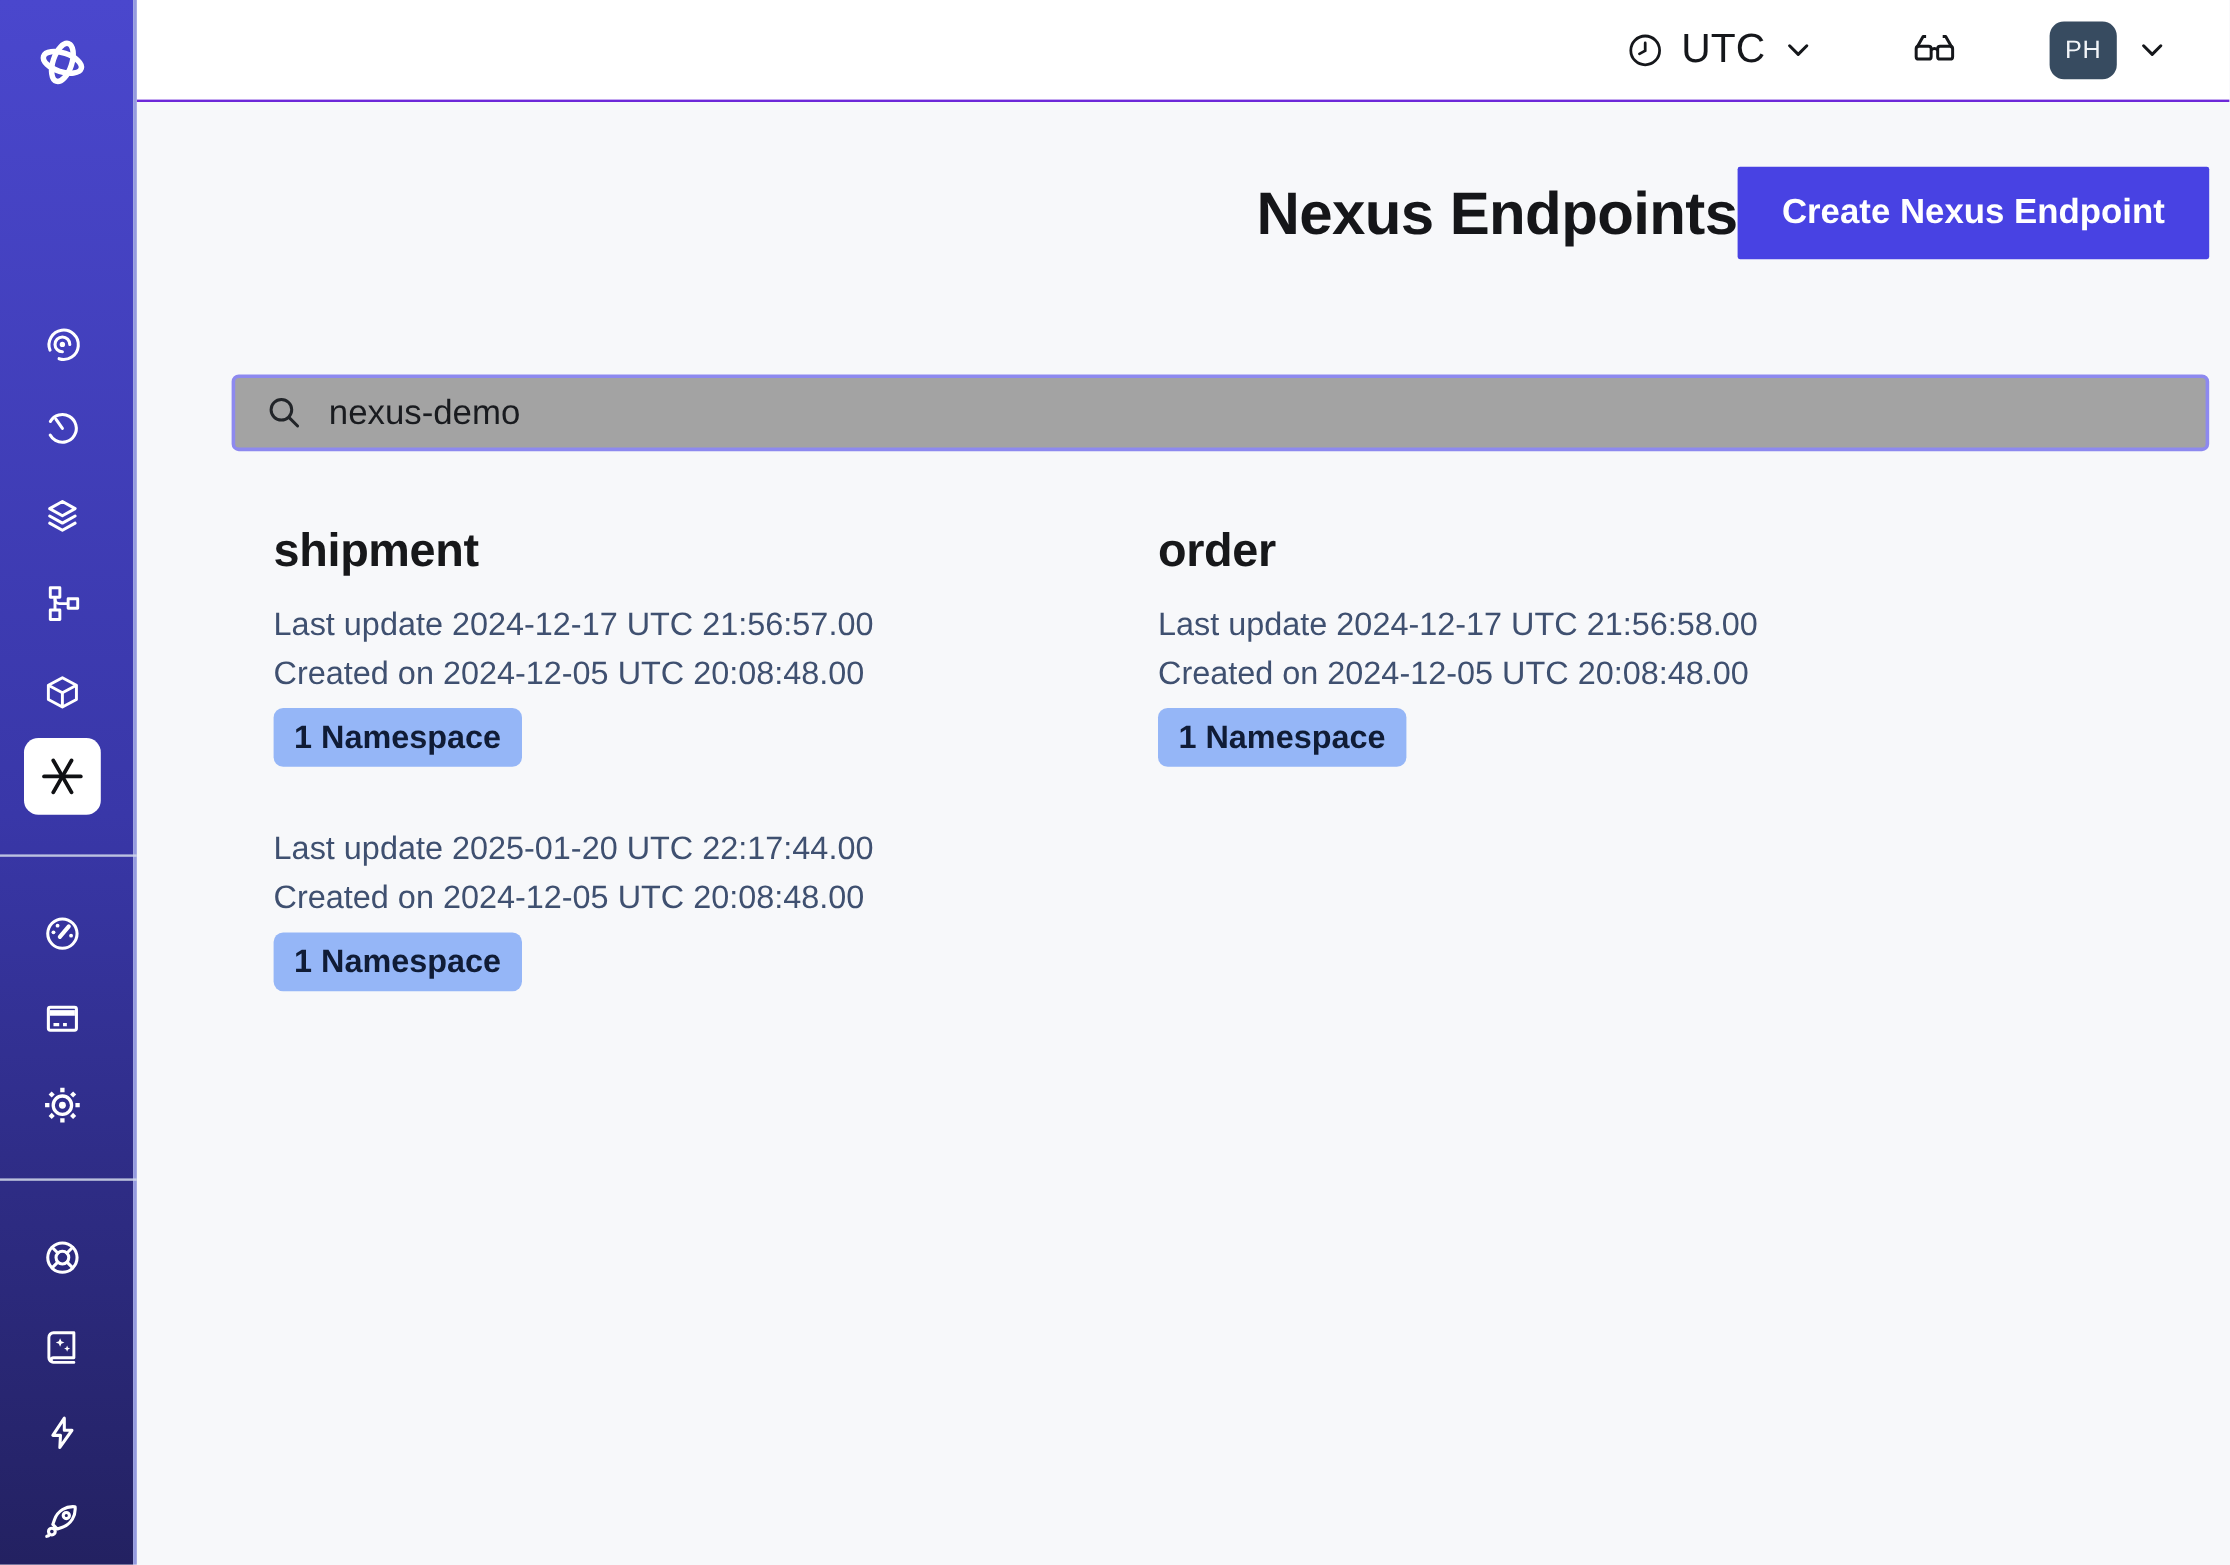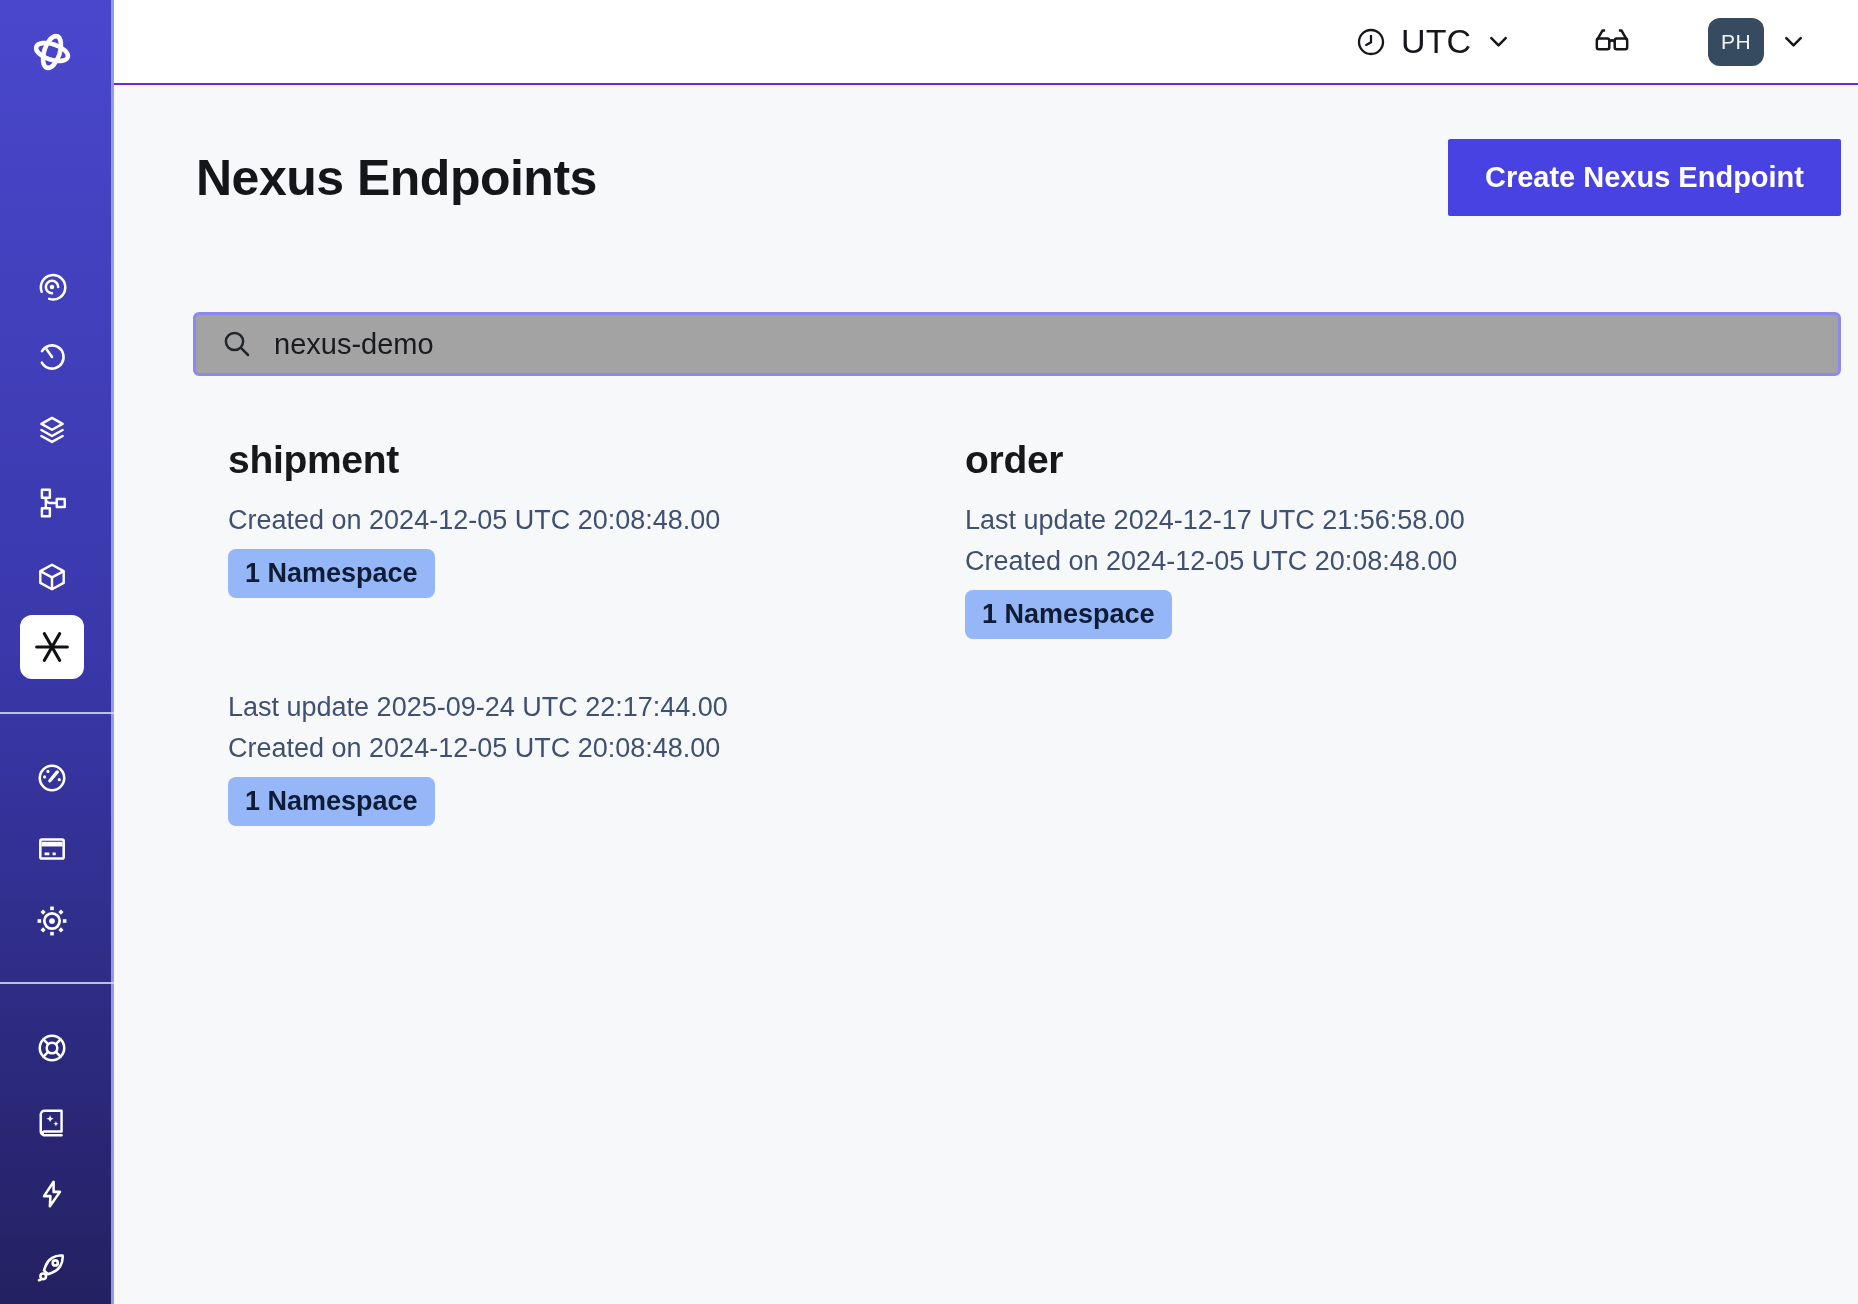--- a/index.html
+++ b/index.html
@@ -42,21 +42,21 @@
   .tz-button{display:flex;align-items:center;gap:14px;background:none;border:none;cursor:pointer;padding:0;
     font-family:inherit;font-size:34px;color:#15171b}
   .icon-button{background:none;border:none;padding:0;cursor:pointer;display:flex;align-items:center}
   .glasses-btn{margin-left:80px}
   .account-btn{margin-left:76px;gap:16px}
   .avatar{width:56px;height:48px;border-radius:12px;background:var(--avatar-bg);
     display:flex;align-items:center;justify-content:center;color:#f2f5f8;font-size:21px;letter-spacing:.5px}
 
   
   .main{flex:1;padding:0 17px 0 79px;overflow:hidden}
-  .title-row{margin-top:54px;display:flex;align-items:center;justify-content:space-between}
+  .title-row{margin-top:54px;display:flex;align-items:center;justify-content:flex-end}
   .page-title{margin:0 0 0 3px;font-size:50px;font-weight:700;letter-spacing:-.5px;color:#151619}
   .create-btn{
     height:77px;padding:0 37px;border:none;border-radius:2px;cursor:pointer;
     background:var(--brand);color:#fff;font-family:inherit;font-size:29px;font-weight:700;
   }
   .search-box{
     margin-top:96px;height:64px;background:#a3a3a3;border:3px solid var(--search-border);
     border-radius:6px;display:flex;align-items:center;padding:0 25px;gap:19px;
   }
   .search-box input{
@@ -285,33 +285,34 @@
             <path d="M20.2 20.2 L27 27"></path>
           </g>
         </svg>
         <input type="text" value="nexus-demo" style="">
       </div>
 
       <div class="cards">
 
           <a class="card">
             <h2>shipment</h2>
+            <div class="meta">Last update 2024-12-17 UTC 21:56:57.00</div>
             <div class="meta">Created on 2024-12-05 UTC 20:08:48.00</div>
             <span class="badge">1 Namespace</span>
           </a>
 
           <a class="card">
             <h2>order</h2>
             <div class="meta">Last update 2024-12-17 UTC 21:56:58.00</div>
             <div class="meta">Created on 2024-12-05 UTC 20:08:48.00</div>
             <span class="badge">1 Namespace</span>
           </a>
 
           <a class="card">
-            <div class="meta">Last update 2025-09-24 UTC 22:17:44.00</div>
+            <div class="meta">Last update 2025-01-20 UTC 22:17:44.00</div>
             <div class="meta">Created on 2024-12-05 UTC 20:08:48.00</div>
             <span class="badge">1 Namespace</span>
           </a>
         </div>
 
     </main>
   </div>
 </div>
 
 </body></html>

